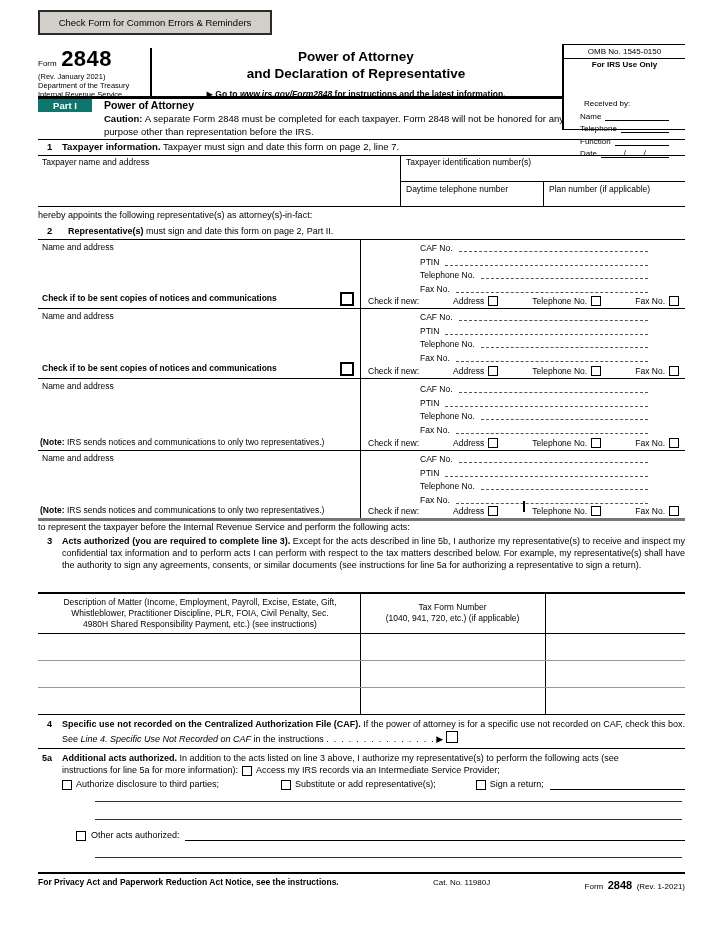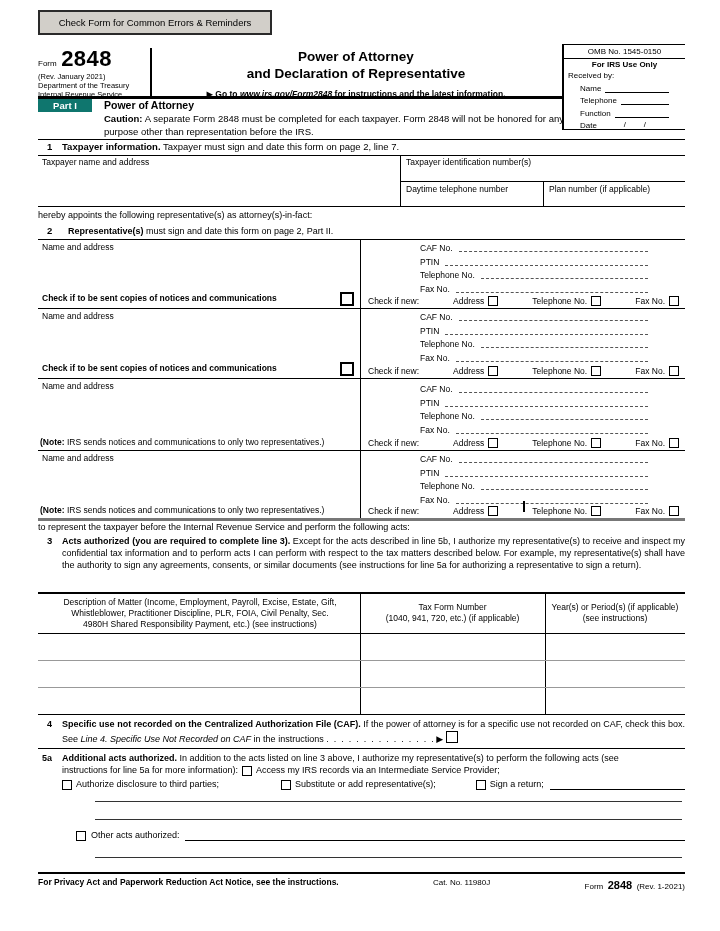--- a/index.html
+++ b/index.html
@@ -71,21 +71,21 @@
     <div class="t85 b" style="margin-top:6px;">
       <span>▶ Go to </span><span class="i">www.irs.gov/Form2848</span><span> for instructions and the latest information.</span>
     </div>
   </div>
 
   <div class="hline" style="left:38px;top:96px;width:524px;height:2.5px;"></div>
 
   <div class="irsbox">
     <div class="t8 center" style="padding:2px 0 1px;border-bottom:1px solid #000;">OMB No. 1545-0150</div>
     <div class="t8 b center" style="padding-top:1px;">For IRS Use Only</div>
-    <div class="t8" style="padding:1px 4px 0;">Received by:</div>
+    <div class="t8" style="padding:1px 20px 0;margin-top:28px;">Received by:</div>
     <div class="row">
         <span>Name</span>
         <span class="iline"></span>
       </div>
     <div class="row">
         <span>Telephone</span>
         <span class="iline"></span>
       </div>
     <div class="row">
         <span>Function</span>
@@ -319,24 +319,20 @@
   <div class="vline" style="left:545px;top:592px;height:122px;"></div>
   <div class="th t85" style="left:44px;top:597px;width:312px;">
     <div>Description of Matter (Income, Employment, Payroll, Excise, Estate, Gift,</div>
     <div>Whistleblower, Practitioner Discipline, PLR, FOIA, Civil Penalty, Sec.</div>
     <div>4980H Shared Responsibility Payment, etc.) (see instructions)</div>
   </div>
   <div class="th t85" style="left:364px;top:602px;width:177px;">
     <div>Tax Form Number</div>
     <div>(1040, 941, 720, etc.) (if applicable)</div>
   </div>
-  <div class="th t85" style="left:549px;top:602px;width:132px;">
-    <div>Year(s) or Period(s) (if applicable)</div>
-    <div>(see instructions)</div>
-  </div>
   <div class="hline" style="left:38px;top:633px;width:647px;"></div>
   <div class="u-gray" style="left:38px;top:660px;width:647px;background:#999;"></div>
   <div class="u-gray" style="left:38px;top:687px;width:647px;background:#999;"></div>
   <div class="abs" style="left:38px;top:634px;width:322px;height:80px;"></div>
   <div class="abs" style="left:361px;top:634px;width:184px;height:80px;"></div>
   <div class="abs" style="left:546px;top:634px;width:139px;height:80px;"></div>
   <div class="hline" style="left:38px;top:714px;width:647px;"></div>
 
   <div class="abs t9 b" style="left:47px;top:719px;">4</div>
   <div class="abs t9 just" style="left:62px;top:719px;width:623px;">

